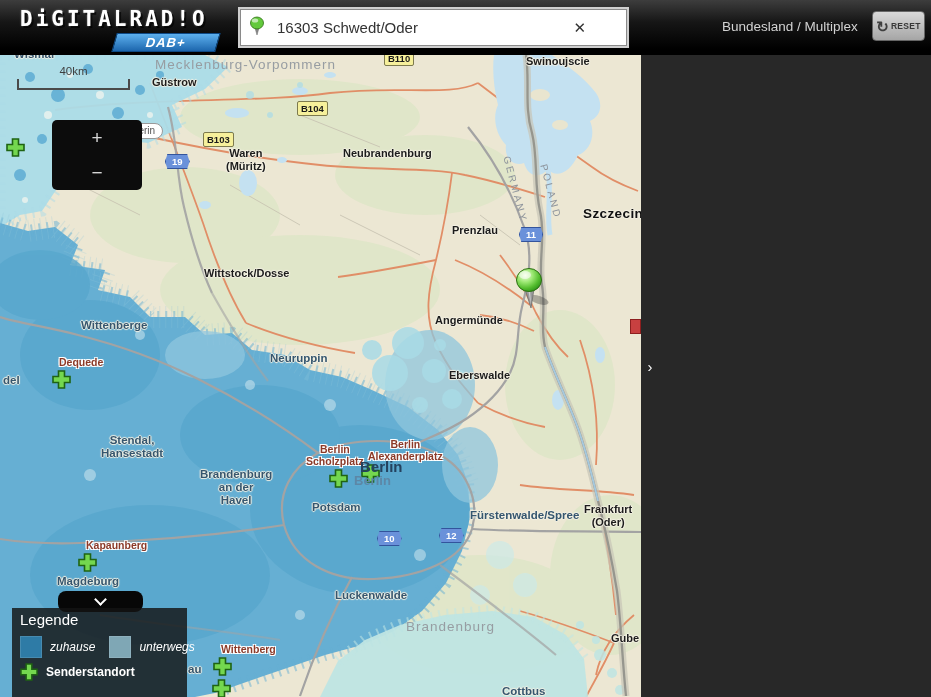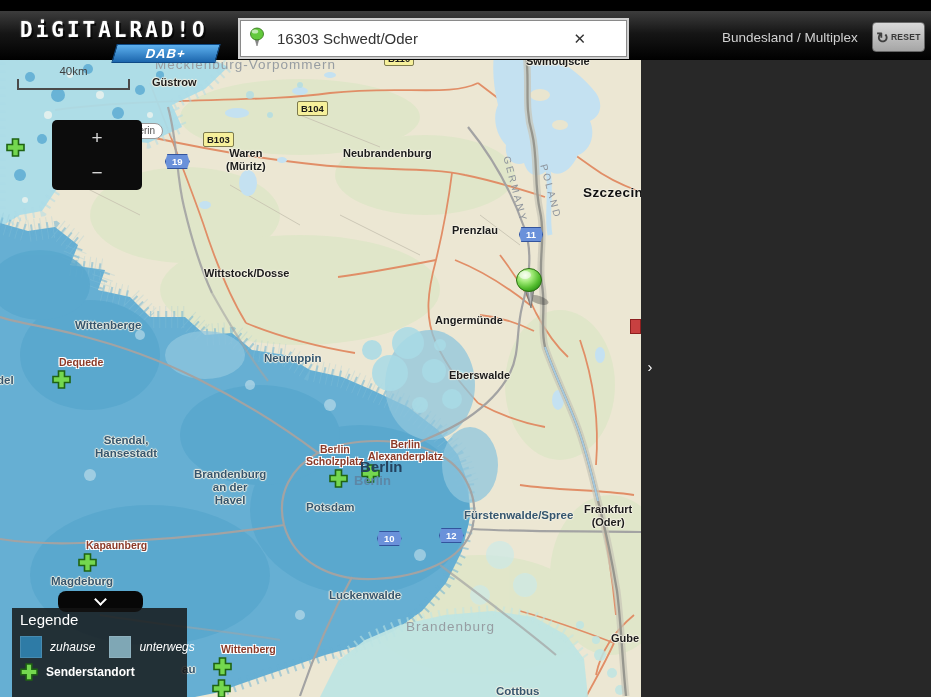--- a/index.html
+++ b/index.html
@@ -1,20 +1,20 @@
 <!DOCTYPE html>
 <html><head>
 <meta charset="utf-8">
 <style>
   html,body{margin:0;padding:0;background:#000;}
   body{width:931px;height:697px;position:relative;overflow:hidden;
        font-family:"Liberation Sans",sans-serif;-webkit-font-smoothing:antialiased;}
 
   
-  #header{position:absolute;left:0;top:11px;width:931px;height:49px;
+  #header{position:absolute;left:0;top:0;width:931px;height:49px;
           background:linear-gradient(180deg,#3d3d3d 0%,#161616 45%,#000 100%);z-index:20;}
   #logo{position:absolute;left:20px;top:7px;width:210px;height:44px;}
   #logo-title{font-family:"DejaVu Sans Mono",monospace;font-weight:700;font-size:21px;
               letter-spacing:3px;color:#fff;text-shadow:2px 2px 0 rgba(0,0,0,.7),0 0 2px rgba(255,255,255,.45);}
   #logo-badge{position:absolute;left:94px;top:26px;width:102px;height:17px;
               background:linear-gradient(180deg,#5db0ee,#1c66ad);transform:skewX(-16deg);
               border:1px solid #0e4a86;display:flex;align-items:center;justify-content:center;}
   #logo-badge span{color:#fff;font-weight:700;font-size:13px;letter-spacing:1px;}
   #searchbox{position:absolute;left:240px;top:9px;width:387px;height:37px;background:#fff;
              border:1px solid #8a8a8a;box-shadow:0 0 0 2px #cfcfcf;box-sizing:border-box;
@@ -33,22 +33,22 @@
 
   
   #map{position:absolute;left:0;top:55px;width:641px;height:642px;background:#ece7d3;
        overflow:hidden;z-index:5;}
   #map svg.base{position:absolute;left:0;top:0;}
 
   .lbl{position:absolute;white-space:pre-line;line-height:1.15;pointer-events:none;z-index:3;}
   .lbl.c{text-align:center;}
   .halo{text-shadow:-1px 0 1px #f4f1e4,1px 0 1px #f4f1e4,0 -1px 1px #f4f1e4,0 1px 1px #f4f1e4;}
   .lbl.city{font-size:11px;color:#1c1c1c;font-weight:600;}
-  .lbl.city-lg{font-size:13.5px;color:#111;font-weight:600;letter-spacing:.4px;}
-  .lbl.city-blue{font-size:11.5px;color:#35566f;font-weight:600;}
+  .lbl.city-lg{font-size:13.5px;color:#111;font-weight:600;letter-spacing:.4px;margin-top:21px;}
+  .lbl.city-blue{font-size:11.5px;color:#35566f;font-weight:600;margin-left:6px;}
   .lbl.state{font-size:13.5px;color:#979da2;letter-spacing:1px;}
   .lbl.tx{font-size:10.5px;color:#8c3a28;font-weight:700;text-align:center;
           text-shadow:-1px -1px 0 #fff,1px -1px 0 #fff,-1px 1px 0 #fff,1px 1px 0 #fff;}
   .lbl.berlin-main{font-size:15px;font-weight:700;color:#24425f;}
   .lbl.berlin-sub{font-size:13px;color:#5d87a6;font-weight:600;}
   .lbl.rot{font-size:10px;color:#8d939b;letter-spacing:2.5px;transform:rotate(75deg);transform-origin:left top;}
   .lbl.pill{font-size:10px;color:#555;background:#fff;border:1px solid #9a9a9a;border-radius:8px;
             padding:0 7px;line-height:14px;z-index:2;}
 
   .badge{position:absolute;font-size:9.5px;line-height:13px;font-weight:700;z-index:3;}

